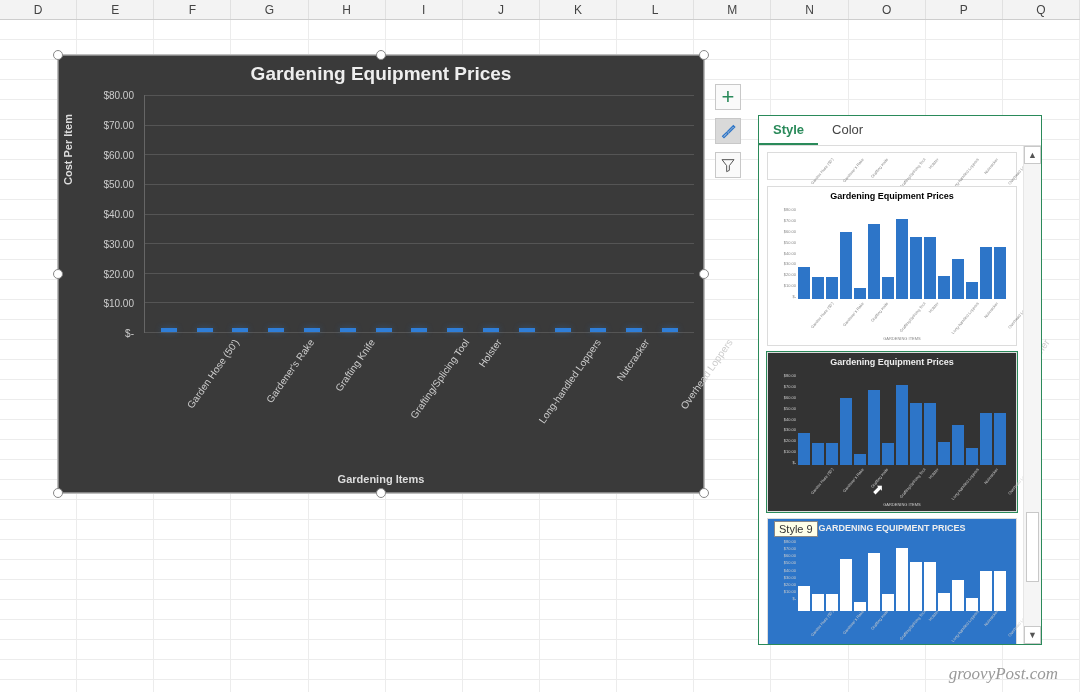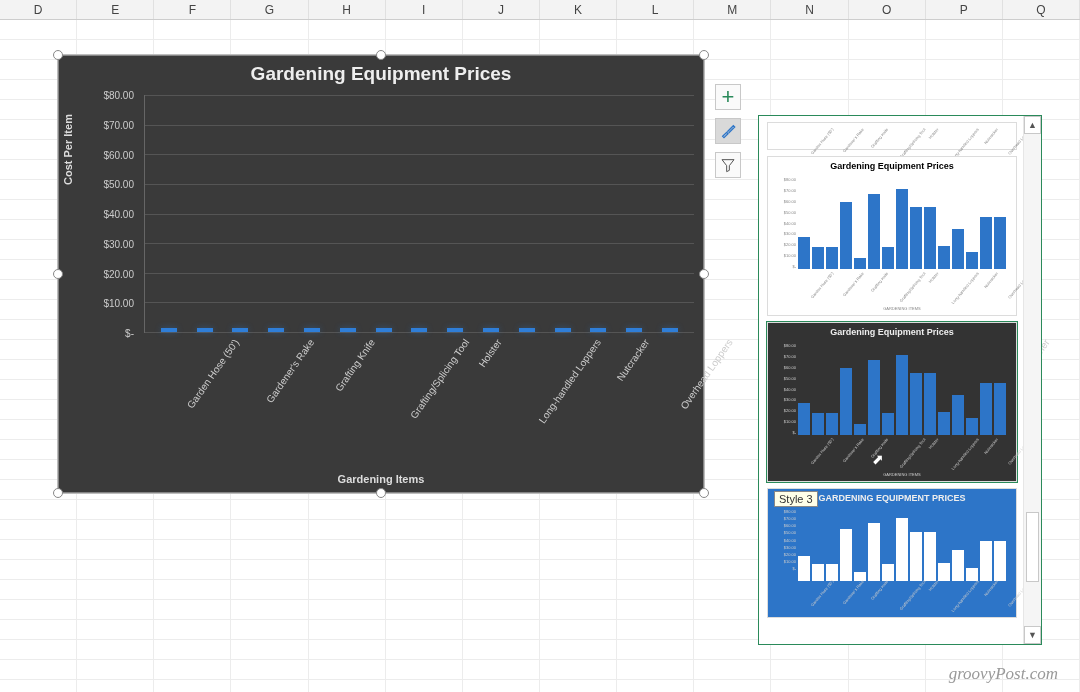--- a/index.html
+++ b/index.html
@@ -780,20 +780,24 @@
       <path d="M4 20 L10 14 L12 16 L6 22 Z M11 13 L20 4 L22 6 L13 15"></path>
     </svg>
 </div>
 <div class="side-btn" style="top:152px;left:715px">
   <svg viewBox="0 0 24 24" fill="none" stroke="#555" stroke-width="1.5">
       <path d="M3 4 H21 L14 13 V20 L10 22 V13 Z"></path>
     </svg>
 </div>
 
 <div class="gallery">
+  <div class="gal-tabs">
+    <div class="tab active">Style</div>
+    <div class="tab">Color</div>
+  </div>
   <div class="gal-body">
 
     <div class="gal-item" style="height:28px;margin-top:0">
       <div class="thumb-xlabels" style="bottom:4px;height:18px" id="thumbx0">
           <div class="tl">
             <span>Garden Hose (50')</span>
           </div>
           <div class="tl">
             <span>Gardener's Rake</span>
           </div>
@@ -938,21 +942,21 @@
           <div class="tl">
             <span>Overhead Loppers</span>
           </div>
           <div class="tl"></div>
         </div>
       <div class="thumb-axis-x">GARDENING ITEMS</div>
       <div class="cursor">⬈</div>
     </div>
 
     <div class="gal-item blue" style="height:130px">
-      <div class="tooltip">Style 3</div>
+      <div class="tooltip">Style 9</div>
       <div class="thumb-title">GARDENING EQUIPMENT PRICES</div>
       <div class="thumb-yticks" id="thumbyt3">
           <div>$80.00</div>
           <div>$70.00</div>
           <div>$60.00</div>
           <div>$50.00</div>
           <div>$40.00</div>
           <div>$30.00</div>
           <div>$20.00</div>
           <div>$10.00</div>

